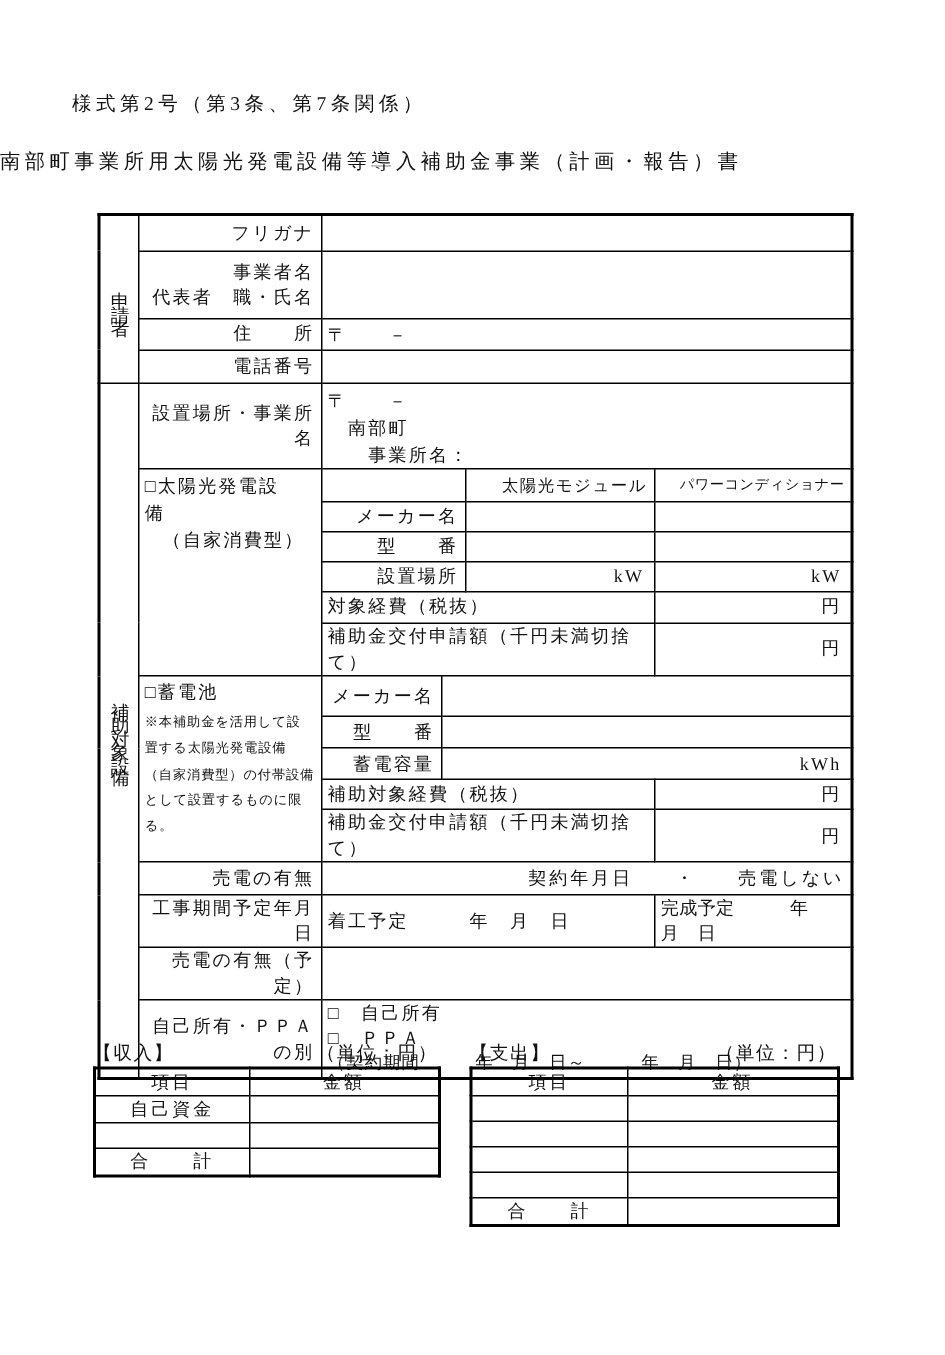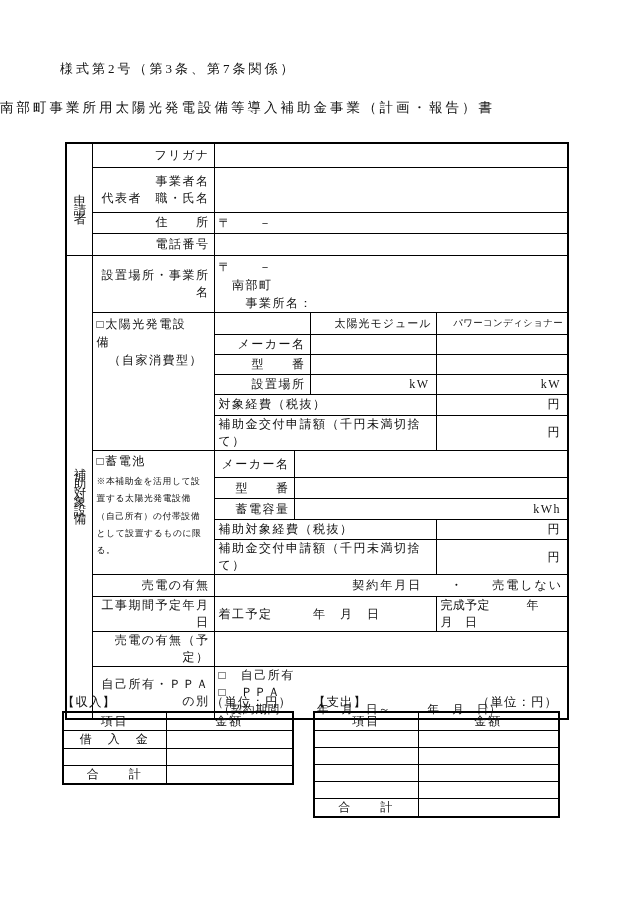--- a/index.html
+++ b/index.html
@@ -4,21 +4,21 @@
 <style>
   * { margin:0; padding:0; box-sizing:border-box; }
   html,body { background:#ffffff; }
   body {
     width:630px; height:903px;
     font-family:"Liberation Serif","DejaVu Serif",serif;
     color:#111111;
   }
   .page { position:relative; width:630px; height:903px; background:#ffffff; overflow:hidden; }
 
-  .form-no { position:absolute; left:60px; top:60px; font-size:13px; letter-spacing:3px; }
+  .form-no { position:absolute; left:48px; top:60px; font-size:13px; letter-spacing:3px; }
   .doc-title { position:absolute; left:0; top:99px; width:630px; text-align:left; font-size:13.5px; letter-spacing:3px; }
 
   table.main {
     position:absolute; left:65px; top:142px; width:502px;
     border-collapse:collapse; table-layout:fixed;
     border:2px solid #000;
   }
   table.main td {
     border:1px solid #000;
     font-size:12px; letter-spacing:1.5px;
@@ -152,21 +152,21 @@
     </tr>
 
     <tr style="height:32px">
       <td colspan="3" class="grantwrap">補助金交付申請額（千円未満切捨て）</td>
       <td class="unit">円</td>
     </tr>
 
     <tr style="height:27px">
       <td class="top" rowspan="5">
         <div>□蓄電池</div>
-        <div class="note">※本補助金を活用して設置する太陽光発電設備（自己所有）の付帯設備として設置するものに限る。</div>
+        <div class="note">※本補助金を活用して設置する太陽光発電設備（自家消費型）の付帯設備として設置するものに限る。</div>
       </td>
       <td class="tc">メーカー名</td>
       <td colspan="3"></td>
     </tr>
 
     <tr style="height:21px">
       <td class="tc">型　　番</td>
       <td colspan="3"></td>
     </tr>
 
@@ -220,21 +220,21 @@
     <colgroup>
         <col style="width:103px">
         <col style="width:127px">
       </colgroup>
     <tbody>
         <tr style="height:17px">
       <td>項目</td>
       <td>金額</td>
     </tr>
     <tr style="height:17px">
-      <td>借　入　金</td>
+      <td>自己資金</td>
       <td></td>
     </tr>
     <tr style="height:17px">
       <td></td>
       <td></td>
     </tr>
     <tr style="height:17px">
       <td>合　　計</td>
       <td></td>
     </tr>

